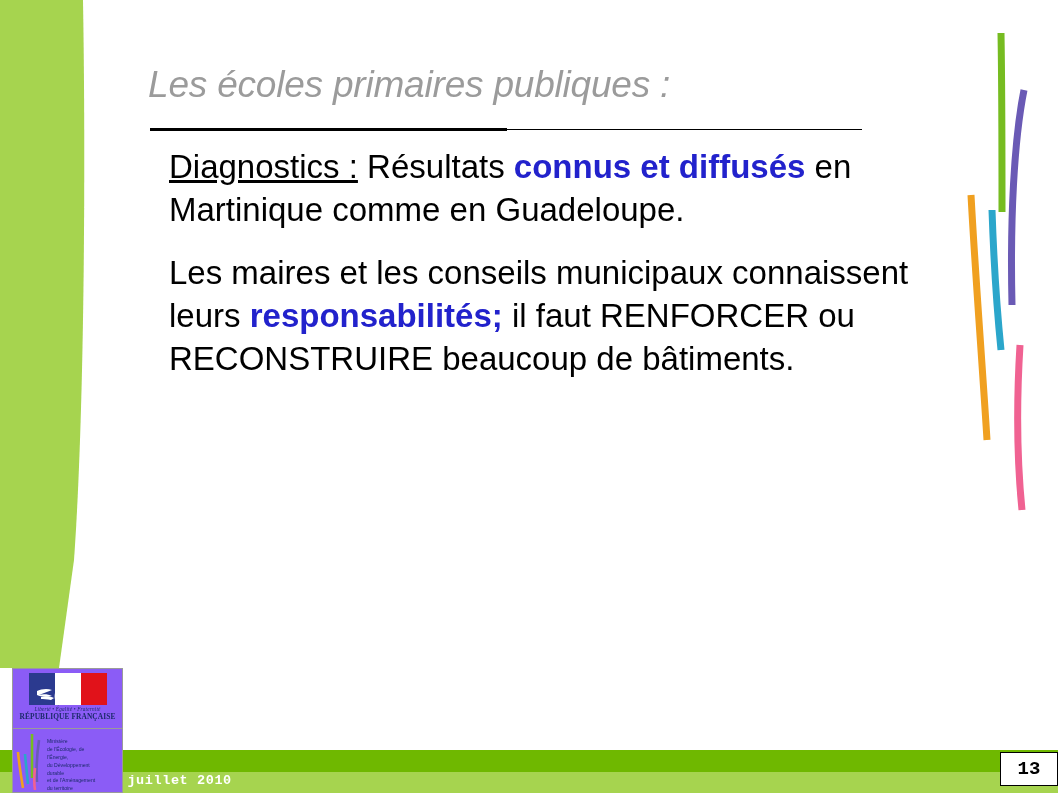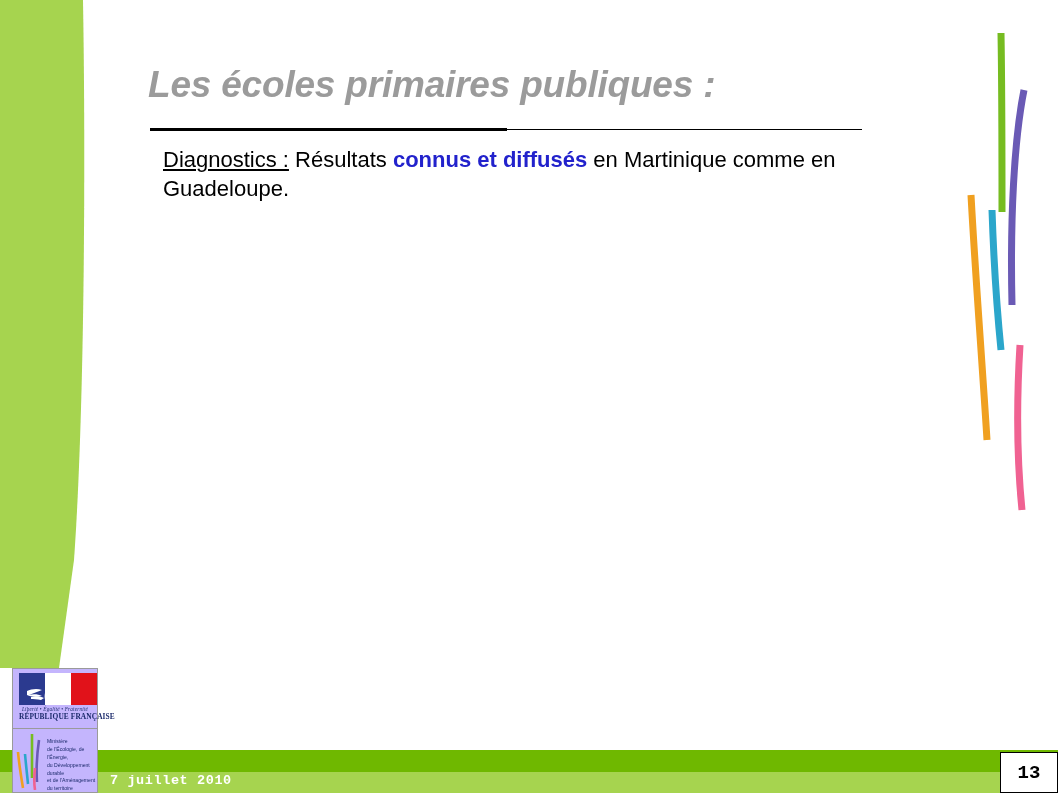--- a/index.html
+++ b/index.html
@@ -36,21 +36,21 @@
 
   
   #title-block {
     position: absolute;
     left: 148px;
     top: 66px;
     width: 760px;
   }
   #slide-title {
     font-size: 37px;
-    font-weight: bold;
+    font-weight: normal;
     font-style: italic;
     color: #9b9b9b;
     letter-spacing: -0.2px;
     white-space: nowrap;
     line-height: 1.05;
   }
   #title-rules {
     position: absolute;
     left: 150px;
     top: 128px;
@@ -70,24 +70,24 @@
     left: 357px;
     top: 1px;
     width: 355px;
     height: 1px;
     background: #000000;
   }
 
   
   #body-copy {
     position: absolute;
-    left: 163px;
+    left: 169px;
     top: 146px;
     width: 800px;
-    font-size: 22px;
+    font-size: 33px;
     color: #000000;
     line-height: 1.30;
   }
   .para { margin: 0 0 0 0; }
   .para.p1 { margin-top: 0px; }
   .para.p2 { margin-top: 20px; }
   .para.p3 { margin-top: 58px; }
   .para.p4 { margin-top: 60px; }
   .hl {
     color: #2222cc;
@@ -124,43 +124,43 @@
     color: #ffffff;
     letter-spacing: 0.6px;
   }
 
   
   #page-number-box {
     position: absolute;
     left: 1000px;
     top: 752px;
     width: 58px;
-    height: 41px;
+    height: 34px;
     background: #ffffff;
     border: 1px solid #000000;
     box-sizing: border-box;
     display: flex;
     align-items: center;
     justify-content: center;
   }
   #page-number {
     font-family: "Liberation Mono", monospace;
     font-size: 19px;
     font-weight: bold;
     color: #000000;
   }
 
   
   #logo-block {
     position: absolute;
     left: 12px;
     top: 668px;
-    width: 86px;
+    width: 111px;
     height: 125px;
-    background: #c4b5fd;
+    background: #8b5cf6;
     border: 1px solid #9a9a9a;
     box-sizing: border-box;
     z-index: 5;
   }
   #logo-marianne {
     position: relative;
     height: 60px;
     border-bottom: 1px solid #9a9a9a;
     box-sizing: border-box;
     padding: 4px 6px 2px 6px;
@@ -240,20 +240,21 @@
 </div>
 <div id="title-rules">
   <div class="rule-left"></div>
   <div class="rule-right"></div>
 </div>
 
 <div id="body-copy">
 
   <p class="para p1"><span class="underline-lbl">Diagnostics :</span><span> Résultats </span><span class="hl">connus et diffusés</span><span> en Martinique comme en Guadeloupe.</span></p>
 
+  <p class="para p2"><span>Les maires et les conseils municipaux connaissent leurs </span><span class="hl">responsabilités;</span><span>  il faut RENFORCER ou RECONSTRUIRE beaucoup de bâtiments.</span></p>
 
 
 
 </div>
 
 <div id="footer-bar-dark"></div>
 <div id="footer-bar-light"></div>
 <div id="footer-date">7 juillet 2010</div>
 
 <div id="page-number-box">

